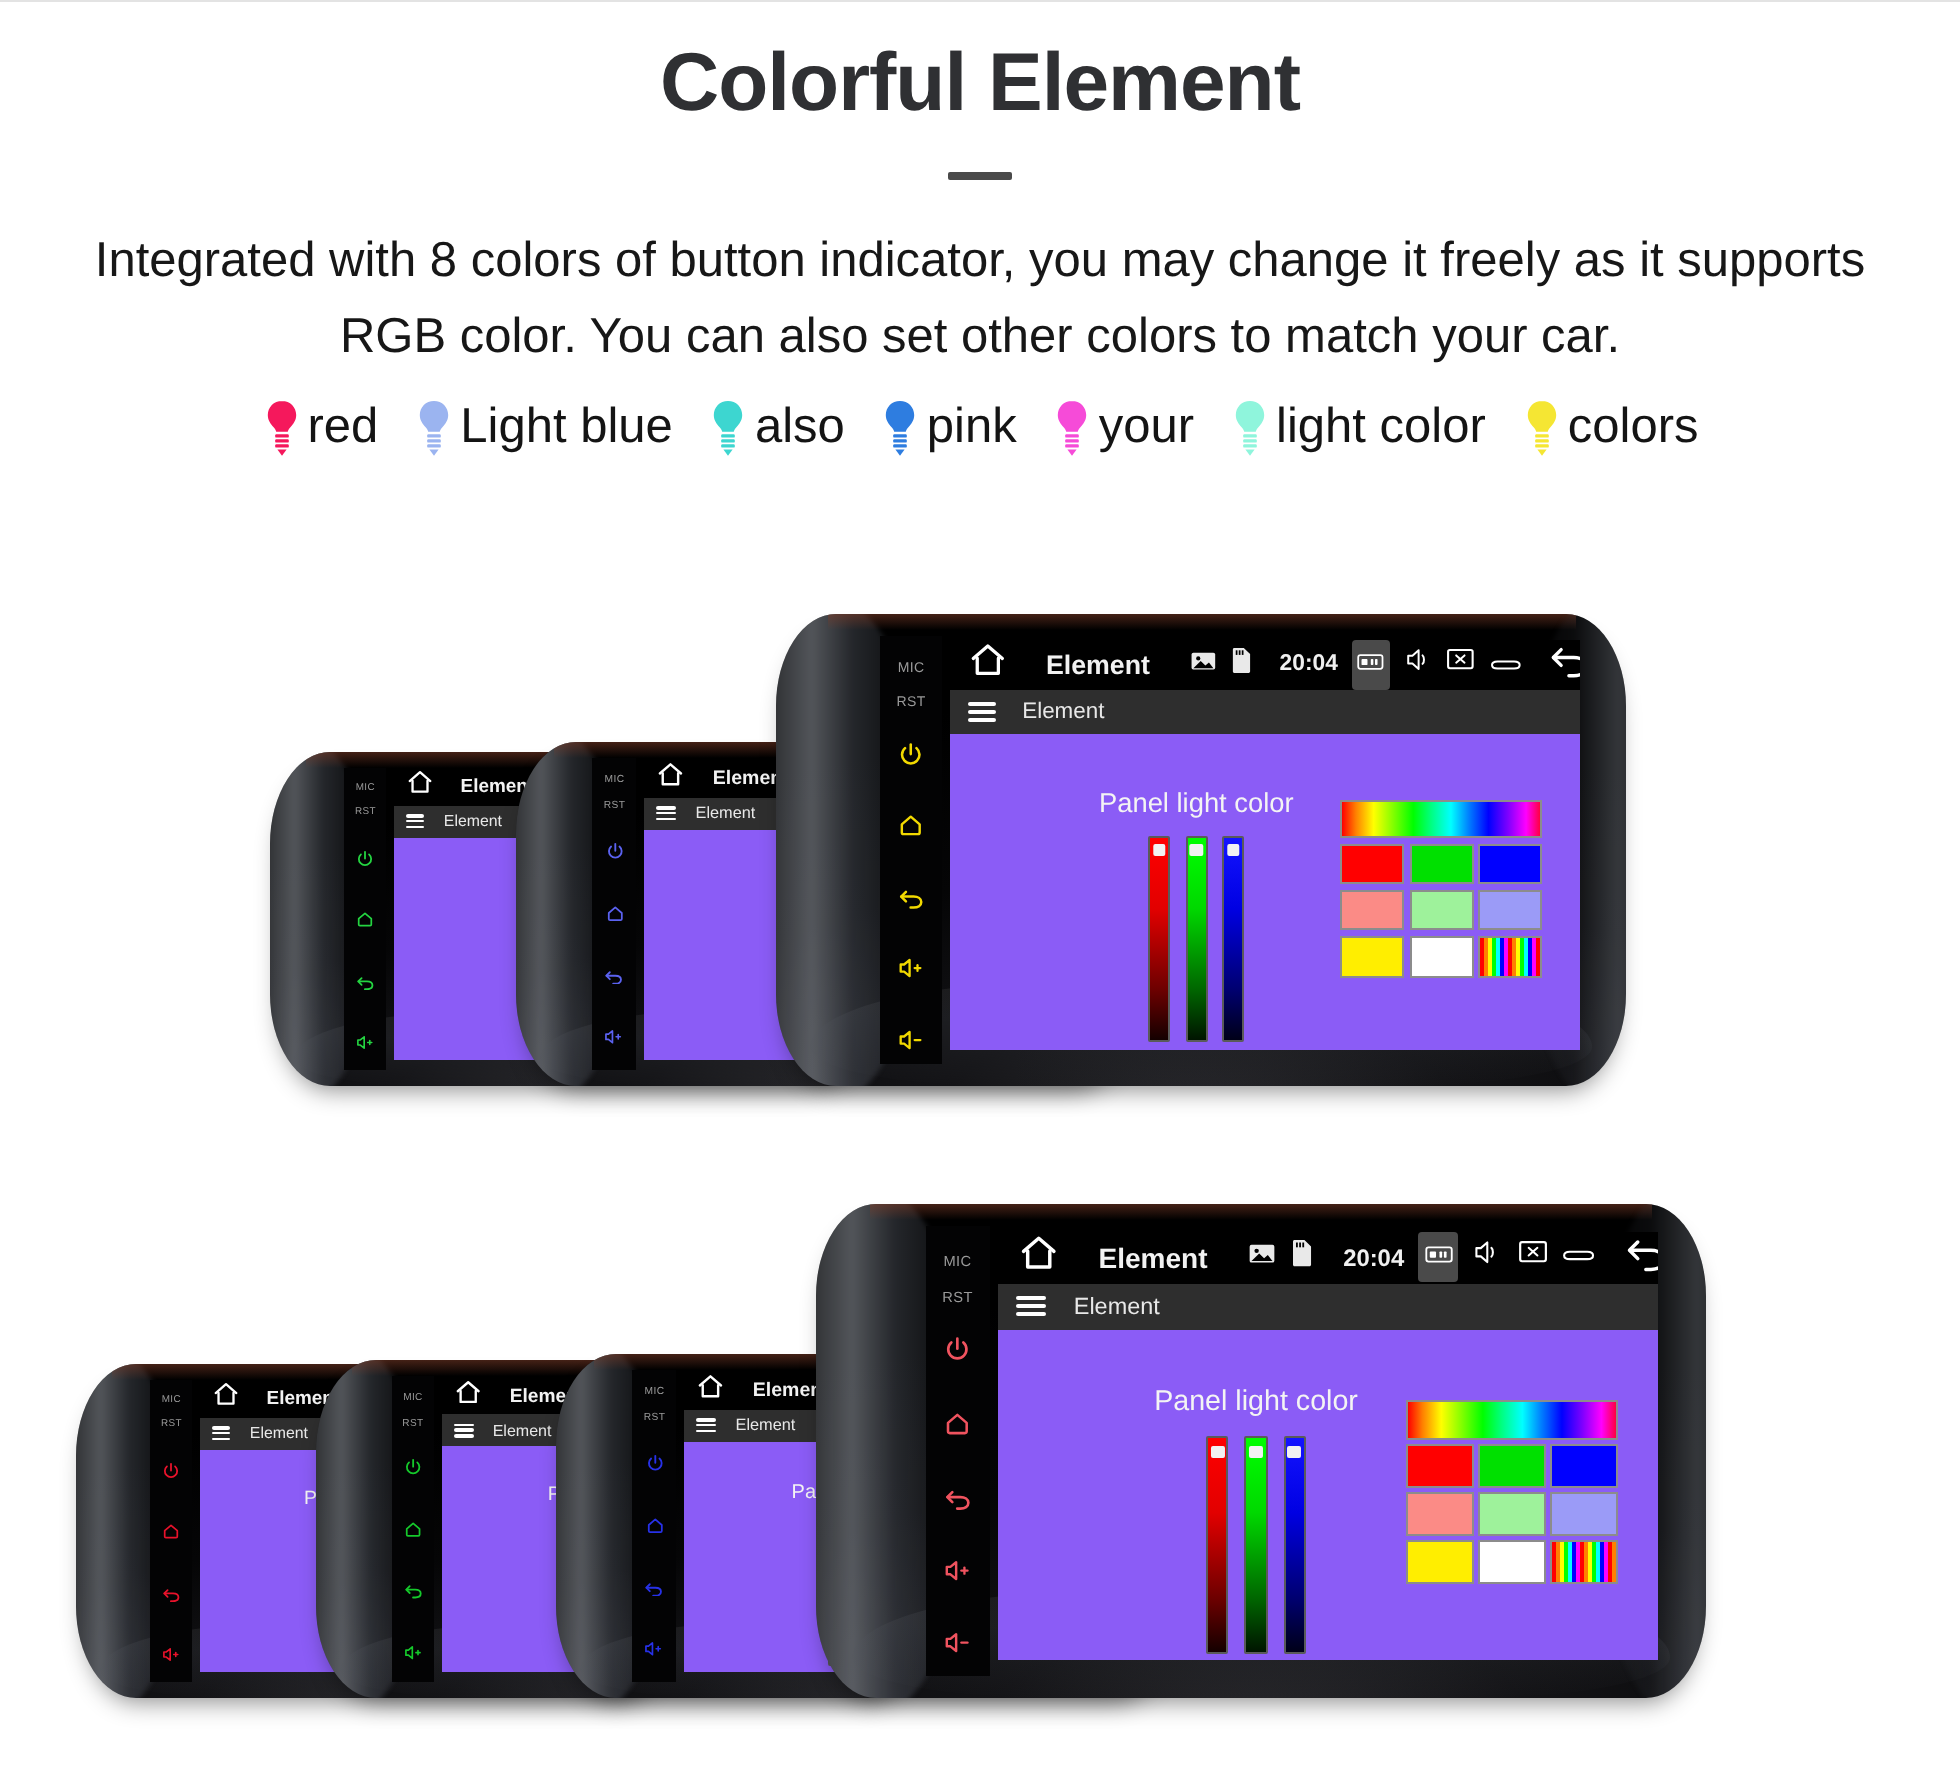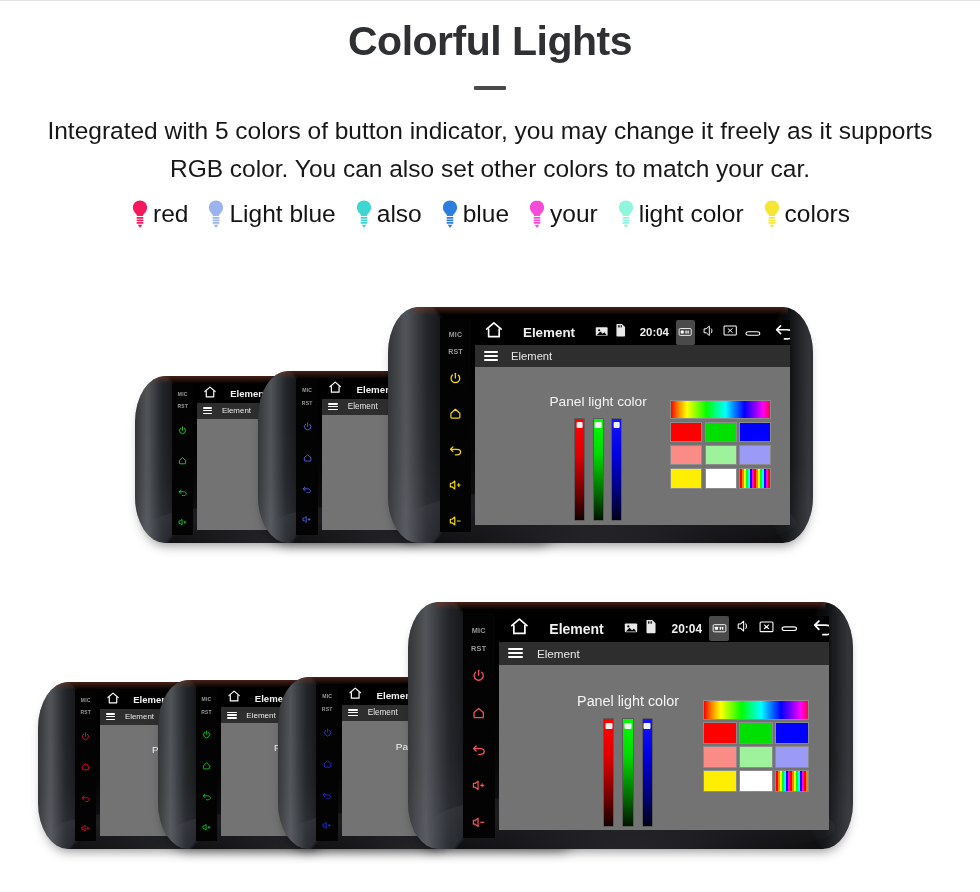--- a/index.html
+++ b/index.html
@@ -153,21 +153,21 @@
     top: 4.6%;
     bottom: 4.6%;
     background: #030304;
     display: flex;
     flex-direction: column;
     align-items: center;
     z-index: 4;
   }
   .bezel-micro {
     font-size: 3.1px;
-    font-weight: bold;
+    font-weight: normal;
     letter-spacing: 0.2px;
     color: #9a9a9a;
     line-height: 1;
   }
   .bezel-icon {
     display: block;
     flex: 0 0 auto;
   }
 
   
@@ -214,21 +214,21 @@
   }
   .appbar-title {
     color: #e8e8e8;
     white-space: nowrap;
   }
   .hamburger { display: flex; flex-direction: column; justify-content: space-between; }
   .hamburger span { display: block; background: #ffffff; border-radius: 1px; }
 
   .content {
     flex: 1 1 auto;
-    background: #737373;
+    background: #8b5cf6;
     position: relative;
     width: 100%;
   }
 
   
   .panel-wrap {
     position: absolute;
     display: flex;
     align-items: flex-start;
   }
@@ -276,25 +276,25 @@
       #0000ff 10px, #0000ff 12px,
       #ff00ff 12px, #ff00ff 14px);
   }
 </style>
 </head>
 <body>
 
 <div class="page">
 
   <div class="header">
-    <h1 class="page-title">Colorful Lights</h1>
+    <h1 class="page-title">Colorful Element</h1>
     <div class="title-rule"></div>
   </div>
 
-  <p class="desc">Integrated with 5 colors of button indicator, you may change it freely as it supports RGB color. You can also set other colors to match your car.</p>
+  <p class="desc">Integrated with 8 colors of button indicator, you may change it freely as it supports RGB color. You can also set other colors to match your car.</p>
 
   <div class="legend" id="legend">
       <div class="legend-item">
         <span class="bulb"><svg viewBox="0 0 20 30" width="20" height="30" aria-hidden="true">
             <path d="M10 1.5c-4.1 0-7.1 3.1-7.1 7 0 2.9 1.6 4.6 2.8 6 0.8 0.9 1.3 1.6 1.4 2.4h5.8c0.1-0.8 0.6-1.5 1.4-2.4 1.2-1.4 2.8-3.1 2.8-6 0-3.9-3-7-7.1-7z" fill="#F5185C"></path>
             <rect x="6.6" y="18.1" width="6.8" height="1.7" rx="0.6" fill="#F5185C"></rect>
             <rect x="6.6" y="20.6" width="6.8" height="1.7" rx="0.6" fill="#F5185C"></rect>
             <rect x="6.6" y="23.1" width="6.8" height="1.7" rx="0.6" fill="#F5185C"></rect>
             <path d="M7.7 25.8h4.6l-2.3 3.1z" fill="#F5185C"></path>
           </svg></span>
@@ -321,21 +321,21 @@
         <span class="legend-label">also</span>
       </div>
       <div class="legend-item">
         <span class="bulb"><svg viewBox="0 0 20 30" width="20" height="30" aria-hidden="true">
             <path d="M10 1.5c-4.1 0-7.1 3.1-7.1 7 0 2.9 1.6 4.6 2.8 6 0.8 0.9 1.3 1.6 1.4 2.4h5.8c0.1-0.8 0.6-1.5 1.4-2.4 1.2-1.4 2.8-3.1 2.8-6 0-3.9-3-7-7.1-7z" fill="#2E7DE0"></path>
             <rect x="6.6" y="18.1" width="6.8" height="1.7" rx="0.6" fill="#2E7DE0"></rect>
             <rect x="6.6" y="20.6" width="6.8" height="1.7" rx="0.6" fill="#2E7DE0"></rect>
             <rect x="6.6" y="23.1" width="6.8" height="1.7" rx="0.6" fill="#2E7DE0"></rect>
             <path d="M7.7 25.8h4.6l-2.3 3.1z" fill="#2E7DE0"></path>
           </svg></span>
-        <span class="legend-label">blue</span>
+        <span class="legend-label">pink</span>
       </div>
       <div class="legend-item">
         <span class="bulb"><svg viewBox="0 0 20 30" width="20" height="30" aria-hidden="true">
             <path d="M10 1.5c-4.1 0-7.1 3.1-7.1 7 0 2.9 1.6 4.6 2.8 6 0.8 0.9 1.3 1.6 1.4 2.4h5.8c0.1-0.8 0.6-1.5 1.4-2.4 1.2-1.4 2.8-3.1 2.8-6 0-3.9-3-7-7.1-7z" fill="#F64BD8"></path>
             <rect x="6.6" y="18.1" width="6.8" height="1.7" rx="0.6" fill="#F64BD8"></rect>
             <rect x="6.6" y="20.6" width="6.8" height="1.7" rx="0.6" fill="#F64BD8"></rect>
             <rect x="6.6" y="23.1" width="6.8" height="1.7" rx="0.6" fill="#F64BD8"></rect>
             <path d="M7.7 25.8h4.6l-2.3 3.1z" fill="#F64BD8"></path>
           </svg></span>
         <span class="legend-label">your</span>

